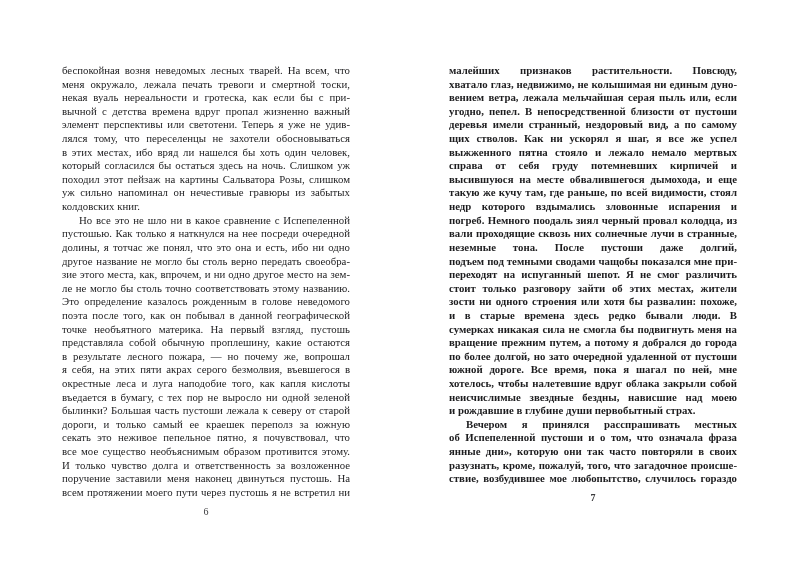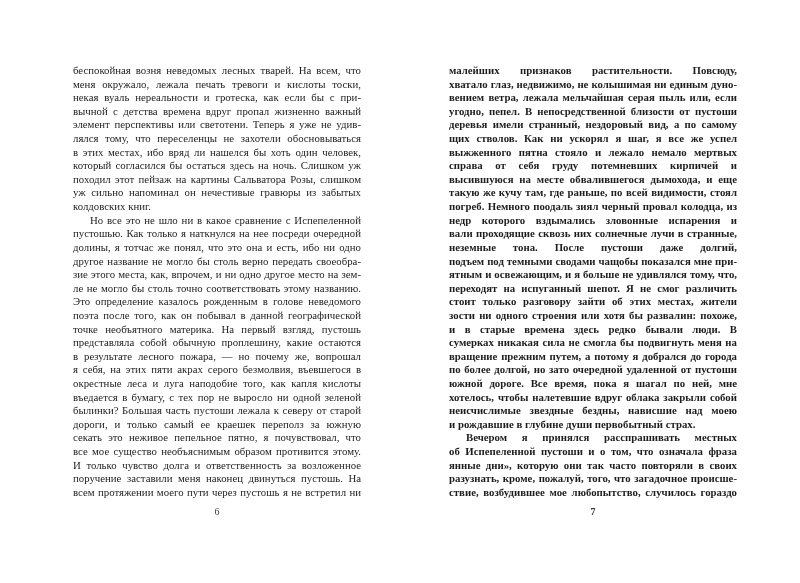--- a/index.html
+++ b/index.html
@@ -17,21 +17,21 @@
   .spread {
     position: absolute;
     inset: 0;
     background: #ffffff;
   }
   .page-column {
     position: absolute;
     top: 64px;
     width: 288px;
   }
-  .page-column.left  { left: 73px; }
+  .page-column.left  { left: 62px; }
   .page-column.right { left: 449px; font-weight: bold; }
   .line {
     height: 13.62px;
     line-height: 13.62px;
     font-size: 10.8px;
     color: #1d1d1f;
     text-align: justify;
     text-align-last: justify;
     overflow: hidden;
     white-space: normal;
@@ -51,21 +51,21 @@
   }
 </style>
 </head>
 <body>
 
 <div class="spread">
 
   <div class="page-column left">
     <div>
         <div class="line">беспокойная возня неведомых лесных тварей. На всем, что</div>
-        <div class="line">меня окружало, лежала печать тревоги и кислоты тоски,</div>
+        <div class="line">меня окружало, лежала печать тревоги и смертной тоски,</div>
         <div class="line">некая вуаль нереальности и гротеска, как если бы с при-</div>
         <div class="line">вычной с детства времена вдруг пропал жизненно важный</div>
         <div class="line">элемент перспективы или светотени. Теперь я уже не удив-</div>
         <div class="line">лялся тому, что переселенцы не захотели обосновываться</div>
         <div class="line">в этих местах, ибо вряд ли нашелся бы хоть один человек,</div>
         <div class="line">который согласился бы остаться здесь на ночь. Слишком уж</div>
         <div class="line">походил этот пейзаж на картины Сальватора Розы, слишком</div>
         <div class="line">уж сильно напоминал он нечестивые гравюры из забытых</div>
         <div class="line end">колдовских книг.</div>
         <div class="line indent">Но все это не шло ни в какое сравнение с Испепеленной</div>
@@ -98,26 +98,25 @@
         <div class="line">малейших признаков растительности. Повсюду, насколько</div>
         <div class="line">хватало глаз, недвижимо, не колышимая ни единым дуно-</div>
         <div class="line">вением ветра, лежала мельчайшая серая пыль или, если</div>
         <div class="line">угодно, пепел. В непосредственной близости от пустоши</div>
         <div class="line">деревья имели странный, нездоровый вид, а по самому краю</div>
         <div class="line">щих стволов. Как ни ускорял я шаг, я все же успел заметить</div>
         <div class="line">выжженного пятна стояло и лежало немало мертвых гнию-</div>
         <div class="line">справа от себя груду потемневших кирпичей и булыжника,</div>
         <div class="line">высившуюся на месте обвалившегося дымохода, и еще одну</div>
         <div class="line">такую же кучу там, где раньше, по всей видимости, стоял</div>
+        <div class="line">недр которого вздымались зловонные испарения и окраши-</div>
         <div class="line">погреб. Немного поодаль зиял черный провал колодца, из</div>
-        <div class="line">недр которого вздымались зловонные испарения и окраши-</div>
         <div class="line">вали проходящие сквозь них солнечные лучи в странные,</div>
         <div class="line">неземные тона. После пустоши даже долгий, изнурительный</div>
         <div class="line">подъем под темными сводами чащобы показался мне при-</div>
-        <div class="line">ятным и освежающим, и я больше не удивлялся тому, что,</div>
         <div class="line">переходят на испуганный шепот. Я не смог различить побли-</div>
         <div class="line">стоит только разговору зайти об этих местах, жители Аркхема</div>
         <div class="line">зости ни одного строения или хотя бы развалин: похоже, что</div>
         <div class="line">и в старые времена здесь редко бывали люди. В наступивших</div>
         <div class="line">сумерках никакая сила не смогла бы подвигнуть меня на воз-</div>
         <div class="line">вращение прежним путем, а потому я добрался до города</div>
         <div class="line">по более долгой, но зато очередной удаленной от пустоши</div>
         <div class="line">южной дороге. Все время, пока я шагал по ней, мне смутно</div>
         <div class="line">хотелось, чтобы налетевшие вдруг облака закрыли собой</div>
         <div class="line">неисчислимые звездные бездны, нависшие над моею головой</div>

